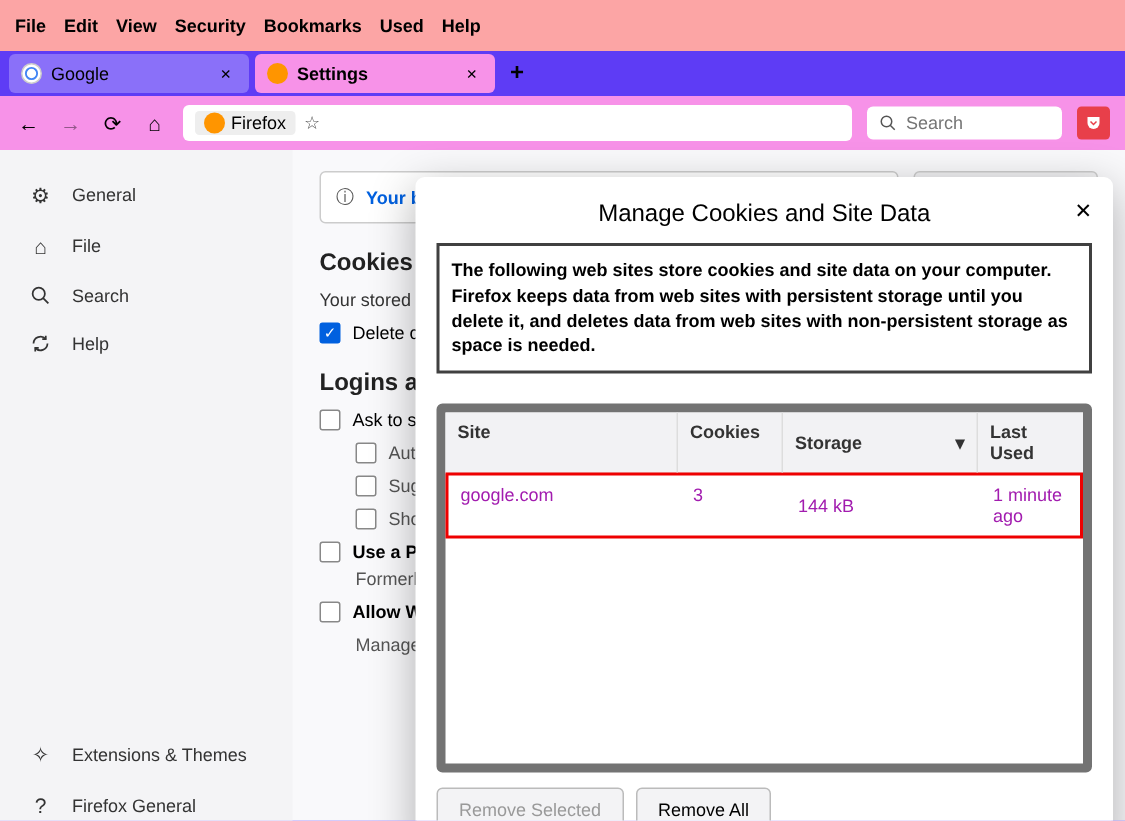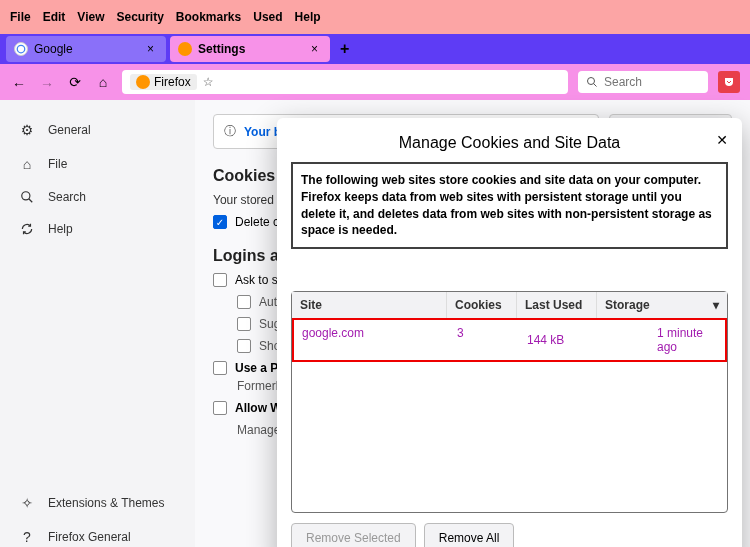--- a/index.html
+++ b/index.html
@@ -42,21 +42,21 @@
 .chk{width:14px;height:14px;border:1px solid #888;border-radius:2px;display:inline-flex;align-items:center;justify-content:center;background:#fff}
 .chk.checked{background:#0060df;border-color:#0060df;color:#fff;font-size:10px}
 .indent{margin-left:24px;color:#555}
 .modal{position:absolute;left:277px;top:118px;width:465px;background:#fff;border-radius:6px;box-shadow:0 8px 30px rgba(0,0,0,.3);padding:12px 14px 14px;display:flex;flex-direction:column}
 .modal-head{display:flex;align-items:center;justify-content:center;position:relative;padding:4px 0 10px}
 .modal-title{font-weight:400;font-size:16px}
 .modal-close{position:absolute;right:0;top:2px;cursor:pointer;font-size:14px}
 .redbox{border:2px solid #404040;padding:8px;font-size:12px;line-height:1.4;margin-bottom:20px}
 .modal-search{border:1px solid #bbb;border-radius:4px;padding:6px 8px;display:flex;align-items:center;gap:8px}
 .modal-search input{border:none;outline:none;flex:1}
-.table{border:1px solid #737373;border-radius:4px;margin-top:22px}
+.table{border:6px solid #737373;border-radius:4px;margin-top:0}
 .thead{display:flex;background:#f2f2f4;border-bottom:1px solid #ddd}
 .th{padding:6px 8px;font-weight:600;color:#333;font-size:12px;border-right:1px solid #ddd}
 .th:last-child{border-right:none}
 .th1{width:155px}.th2{width:70px}.th3{width:130px;display:flex;align-items:center;justify-content:space-between}.th4{flex:1}
 .trow{display:flex;border:2px solid #e00;border-top:2px solid #e00;margin-top:-1px}
 .td{padding:6px 8px;font-size:12px;color:#a21caf}
 .tbody-spacer{height:150px}
 .modal-btns{display:flex;gap:8px;margin-top:10px}
 .btn{padding:7px 14px;border:1px solid #bbb;border-radius:4px;background:#f3f3f5;cursor:pointer;font-size:12px}
 .btn.disabled{color:#999}
@@ -226,25 +226,25 @@
     <span class="modal-title">Manage Cookies and Site Data</span>
     <span class="modal-close">✕</span>
   </div>
   <div class="redbox">
     <b>The following web sites store cookies and site data on your computer. Firefox keeps data from web sites with persistent storage until you delete it, and deletes data from web sites with non-persistent storage as space is needed.</b>
   </div>
   <div class="table">
     <div class="thead">
       <div class="th th1">Site</div>
       <div class="th th2">Cookies</div>
-      <div class="th th4">Last Used</div>
       <div class="th th3">
           <span>Storage</span>
           <span>▾</span>
         </div>
+      <div class="th th4">Last Used</div>
     </div>
     <div class="trow">
       <div class="td th1">google.com</div>
       <div class="td th2">3</div>
       <div class="td th3">144 kB</div>
       <div class="td th4">1 minute ago</div>
     </div>
     <div class="tbody-spacer"></div>
   </div>
   <div class="modal-btns">

